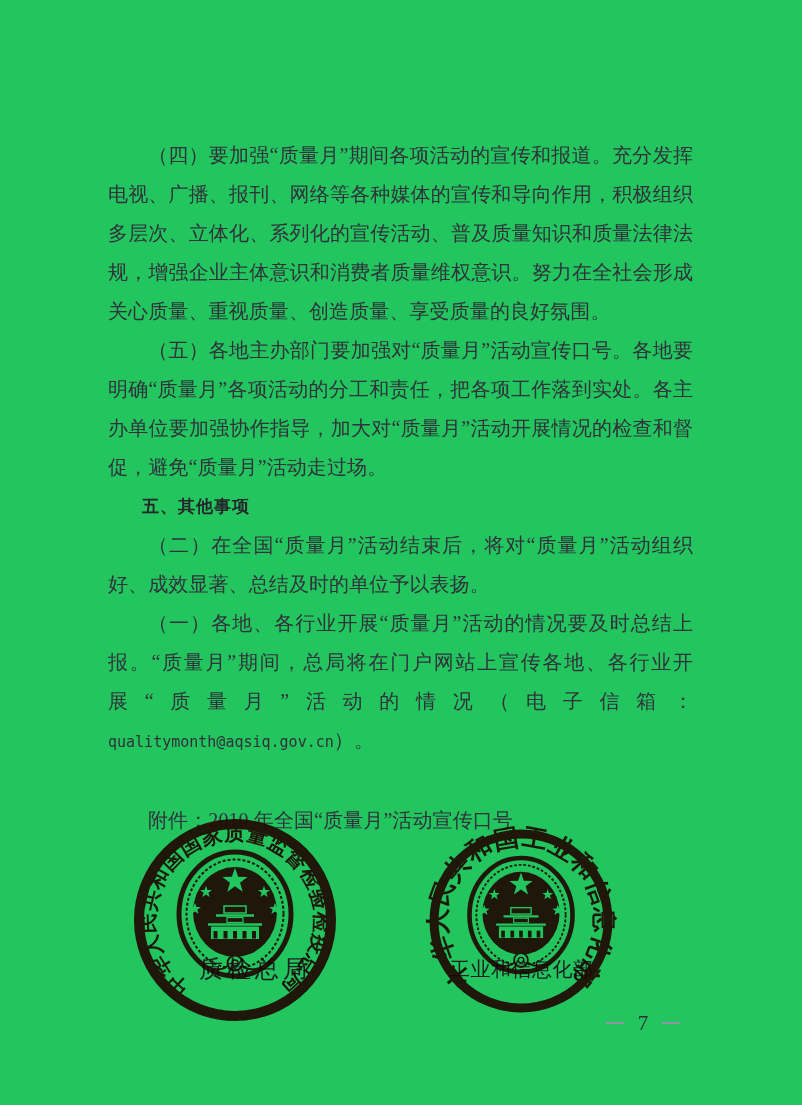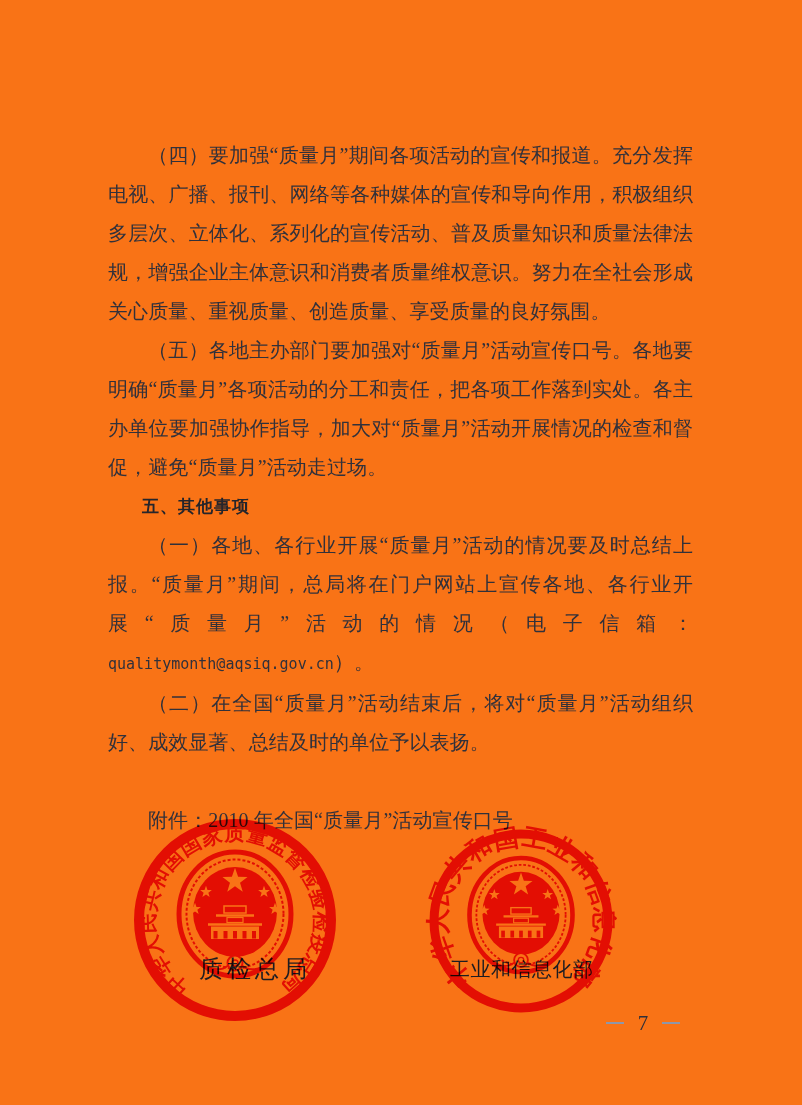--- a/index.html
+++ b/index.html
@@ -1,16 +1,16 @@
 <!DOCTYPE html>
 <html><head>
 <meta charset="utf-8">
 <style>
   html,body{margin:0;padding:0;background:#ffffff;}
-  .page{position:relative;width:802px;height:1105px;background:#f97316;overflow:hidden;
+  .page{position:relative;width:802px;height:1105px;background:#22c55e;overflow:hidden;
         font-family:"Liberation Serif","DejaVu Serif",serif;}
   .body-text{position:absolute;left:108px;top:136px;width:585px;
              font-size:20px;line-height:39px;letter-spacing:0.1px;
              color:#31313b;text-align:justify;}
   .para{margin:0;text-indent:2em;}
   .heading{margin:0;text-indent:2em;font-family:"Liberation Sans","DejaVu Sans",sans-serif;
            font-weight:700;font-size:17px;line-height:39px;color:#25252b;letter-spacing:1px;}
   .attachment{margin-top:39px;}
   .email{font-family:"DejaVu Sans Mono","Liberation Mono",monospace;font-size:15px;letter-spacing:0;}
   .issuer{position:absolute;color:#1c1c22;white-space:nowrap;z-index:1;}
@@ -27,22 +27,22 @@
 </style>
 </head>
 <body>
 
 <div class="page">
 
   <div class="body-text">
     <p class="para">（四）要加强“质量月”期间各项活动的宣传和报道。充分发挥电视、广播、报刊、网络等各种媒体的宣传和导向作用，积极组织多层次、立体化、系列化的宣传活动、普及质量知识和质量法律法规，增强企业主体意识和消费者质量维权意识。努力在全社会形成关心质量、重视质量、创造质量、享受质量的良好氛围。</p>
     <p class="para">（五）各地主办部门要加强对“质量月”活动宣传口号。各地要明确“质量月”各项活动的分工和责任，把各项工作落到实处。各主办单位要加强协作指导，加大对“质量月”活动开展情况的检查和督促，避免“质量月”活动走过场。</p>
     <p class="heading">五、其他事项</p>
+    <p class="para">（二）在全国“质量月”活动结束后，将对“质量月”活动组织好、成效显著、总结及时的单位予以表扬。</p>
     <p class="para"><span>（一）各地、各行业开展“质量月”活动的情况要及时总结上报。“质量月”期间，总局将在门户网站上宣传各地、各行业开展“质量月”活动的情况（电子信箱：</span><span class="email">qualitymonth@aqsiq.gov.cn</span><span>）。</span></p>
-    <p class="para">（二）在全国“质量月”活动结束后，将对“质量月”活动组织好、成效显著、总结及时的单位予以表扬。</p>
     <p class="para attachment">附件：2010 年全国“质量月”活动宣传口号</p>
   </div>
 
   <div class="issuer issuer-left">质检总局</div>
   <div class="issuer issuer-right">工业和信息化部</div>
 
   <svg class="seal seal-left" width="206" height="206" viewBox="0 0 206 206">
     <defs>
       <polygon id="star5" points="0,-10 2.35,-3.24 9.51,-3.09 3.8,1.24 5.88,8.09 0,4 -5.88,8.09 -3.8,1.24 -9.51,-3.09 -2.35,-3.24"></polygon>
       <path id="arcL" d="M 57.1 168.5 A 80 80 0 1 1 148.9 168.5" fill="none"></path>

